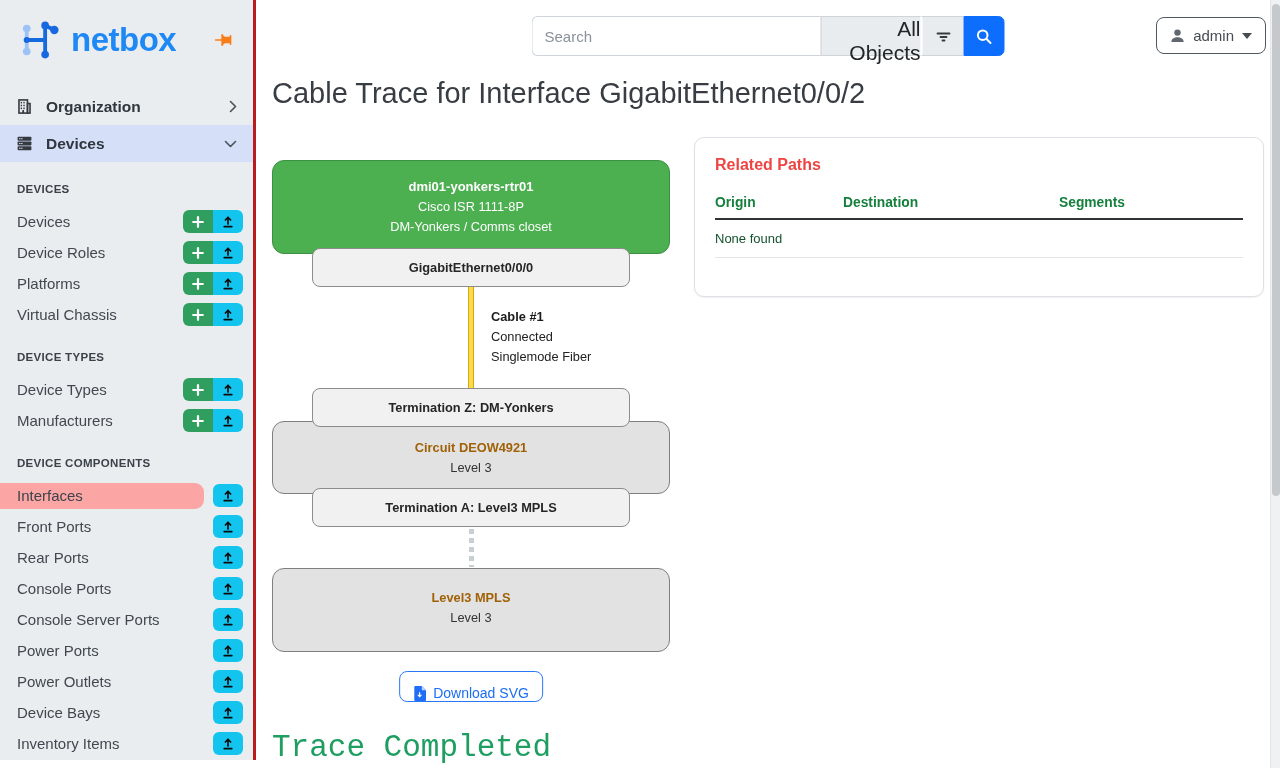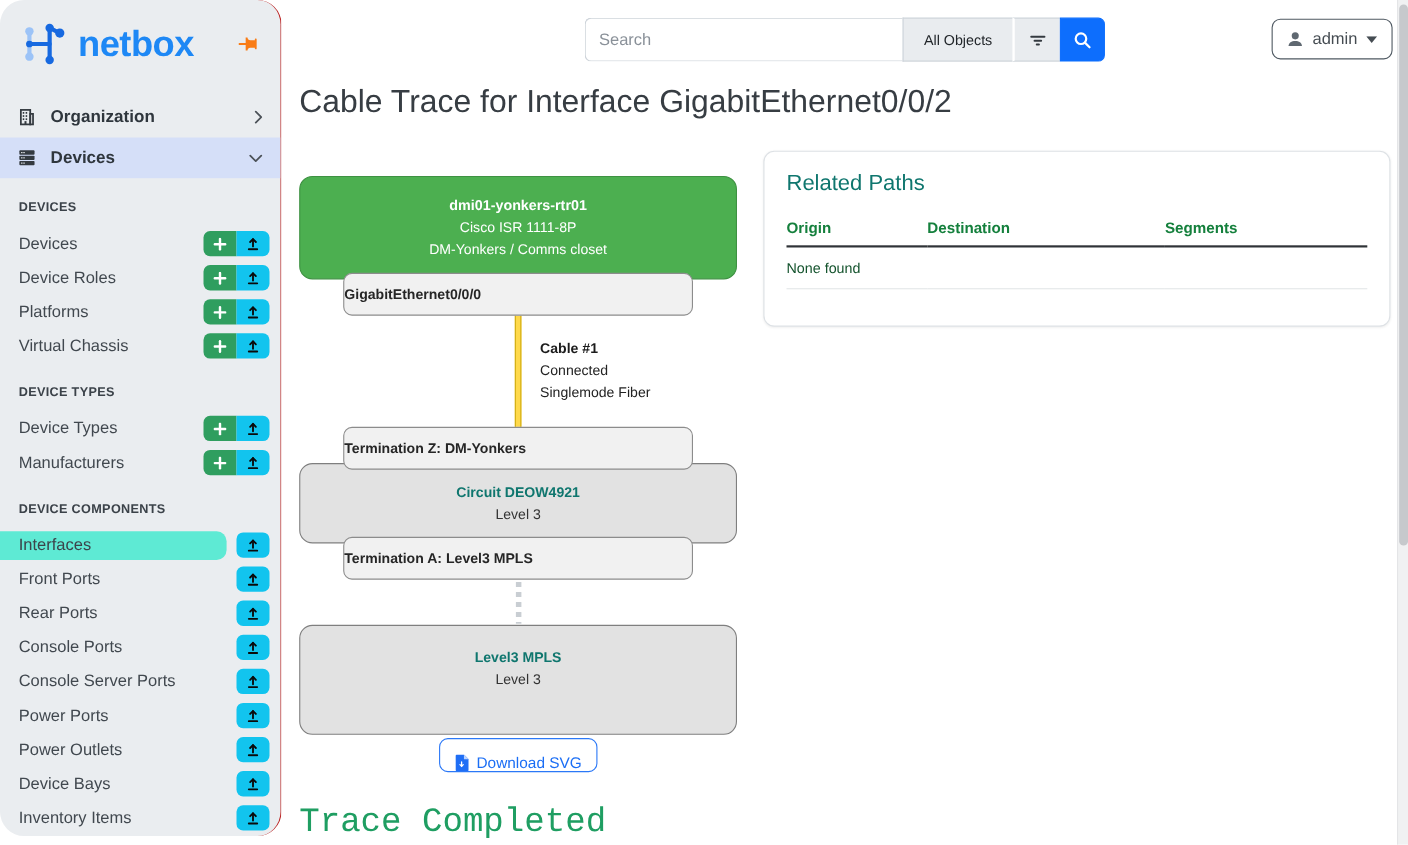--- a/index.html
+++ b/index.html
@@ -1,89 +1,89 @@
 <!DOCTYPE html>
 <html><head>
 <meta charset="utf-8">
 <style>
   * { box-sizing: border-box; margin: 0; padding: 0; }
   html,body { width:1280px; height:768px; overflow:hidden; }
   body { font-family:"Liberation Sans", sans-serif; background:#fff; display:flex; position:relative; color:#343a40; }
 
   
-  .sidebar { width:256px; min-width:256px; height:760px; background:#eaedf0; border-right:1px solid #b91c1c; overflow:hidden;border-radius:22px; }
+  .sidebar { width:256px; min-width:256px; height:760px; background:#eaedf0; border-right:3px solid #b91c1c; overflow:hidden; }
   .logo-row { height:88px; display:flex; align-items:center; padding:0 16px 8px 16px; }
   .logo-text { font-size:33px; font-weight:700; color:#1e88f5; letter-spacing:-0.5px; margin-left:9px; }
   .pin { margin-left:auto; margin-right:4px; display:flex; }
   .top-item { height:37px; display:flex; align-items:center; padding:0 16px; cursor:pointer; }
   .top-item .ti-label { font-size:15.5px; font-weight:700; color:#2f363d; margin-left:13px; }
   .top-item .chev { margin-left:auto; display:flex; color:#4b5158; }
   .top-item.active { background:#d5dff8; }
   .group-label { font-size:11.5px; font-weight:700; color:#3b4249; letter-spacing:.3px; padding:21px 0 11px 17px; }
   .g-item { height:31px; display:flex; align-items:center; padding-right:10px; }
   .g-item .lbl { flex:1; display:flex; align-items:center; height:26px; padding-left:17px; margin-right:9px;
                  font-size:15px; color:#41484f; border-radius:0 9px 9px 0; cursor:pointer; }
-  .g-item.active .lbl { background:#5eead4; color:#3c434a; }
+  .g-item.active .lbl { background:#fca5a5; color:#3c434a; }
   .btn-pair { display:flex; }
   .mini-btn { width:30px; height:23px; border:none; display:flex; align-items:center; justify-content:center; cursor:pointer; padding:0; }
   .mini-add { background:#2f9e5f; border-radius:6px 0 0 6px; }
   .mini-imp { background:#12c4ee; border-radius:0 6px 6px 0; }
   .mini-imp.solo { border-radius:6px; }
 
   
   .main { flex:1; position:relative; background:#fff; }
   .topbar { height:72px; position:relative; }
   .search-group { position:absolute; left:50%; top:16px; transform:translateX(-50%); display:flex; height:40px; }
   .search-input { width:289px; height:40px; border:1px solid #ced4da; border-right:none; border-radius:6px 0 0 6px;
                   padding:0 12px; font-size:15px; font-family:"Liberation Sans",sans-serif; color:#212529; outline:none; }
   .search-input::placeholder { color:#8a9199; }
-  .scope-btn { width:100px; background:#e9ecef; border:1px solid #ced4da; border-right:none; font-size:13px;
-               color:#212529; font-family:"Liberation Sans",sans-serif; cursor:pointer; }
+  .scope-btn { width:100px; background:#e9ecef; border:1px solid #ced4da; border-right:none; font-size:21px;
+               color:#212529; font-family:"Liberation Sans",sans-serif; cursor:pointer;text-align:right; }
   .filter-btn { width:43px; background:#e9ecef; border:1px solid #ced4da; border-left:2px solid #fff; border-right:none;
                 display:flex; align-items:center; justify-content:center; cursor:pointer; }
   .go-btn { width:41px; background:#0d6efd; border:1px solid #0d6efd; border-radius:0 6px 6px 0;
             display:flex; align-items:center; justify-content:center; cursor:pointer; }
   .user-btn { position:absolute; right:14px; top:17px; height:37px; padding:0 13px; background:#fff;
               border:1px solid #4f5962; border-radius:8px; display:flex; align-items:center; gap:8px;
               font-size:15px; color:#454c52; font-family:"Liberation Sans",sans-serif; cursor:pointer; }
   h1.page-title { font-size:29px; font-weight:400; color:#373d43; margin:4px 0 0 16px; line-height:34px; }
 
   .content { display:flex; gap:24px; padding:0 16px; margin-top:27px; }
   .trace-col { width:398px; min-width:398px; }
   .diagram { position:relative; width:398px; height:650px; margin-top:23px; font-size:12.8px; }
 
   .dbox { position:absolute; text-align:center; }
   .box-device { left:0; width:398px; top:0; height:94px; background:#4caf50; border:1px solid #3e9142;
                 border-radius:12px; color:#fff; padding-top:16px; line-height:20px; z-index:1; }
   .box-device .t1 { font-weight:700; font-size:13px; }
   .port { left:40px; width:318px; height:39px; background:#f1f1f1; border:1px solid #8c8c8c; border-radius:8px;
-          display:flex; align-items:center; font-weight:700; color:#262626; z-index:3; }
+          display:flex; align-items:center; justify-content:center; font-weight:700; color:#262626; z-index:3; }
   .box-iface { top:88px; }
   .box-termz { top:228px; }
   .box-terma { top:328px; }
   .node { left:0; width:398px; background:#e2e2e2; border:1px solid #7f7f7f; border-radius:12px;
           line-height:20px; color:#333; z-index:2; }
   .box-circuit { top:261px; height:73px; padding-top:16px; }
-  .box-net { top:408px; height:100px; padding-top:19px; }
-  .node .t1 { font-weight:700; color:#0f766e; }
+  .box-net { top:408px; height:84px; padding-top:19px; }
+  .node .t1 { font-weight:700; color:#a16207; }
   .cable-line { position:absolute; left:196px; top:127px; width:6px; height:101px; background:#ffd94a;
                 border-left:1px solid #d1ac11; border-right:1px solid #d1ac11; z-index:0; }
   .cable-label { position:absolute; left:219px; top:147px; text-align:left; line-height:20px; color:#222; cursor:pointer; }
   .cable-label .t1 { font-weight:700; color:#1c1c1c; }
   .dash-line { position:absolute; left:197px; top:369px; width:5px; height:38px; z-index:0;
                background:repeating-linear-gradient(to bottom,#c9ced3 0 5px,transparent 5px 9px); }
   .download-btn { position:absolute; top:511px; left:50%; transform:translateX(-50%); height:31px; padding:0 13px;
                   background:#fff; border:1px solid #2b78f7; border-radius:8px; color:#1b6ef5; font-size:14px;
                   font-family:"Liberation Sans",sans-serif; display:flex; align-items:flex-end; gap:7px; cursor:pointer; white-space:nowrap; }
   .trace-status { position:absolute; top:570px; left:0; width:100%; text-align:left; font-size:31px; color:#1f9e62;font-family:Liberation Mono, monospace; }
 
   .paths-col { flex:1; }
   .card { background:#fff; border:1px solid #dde1e5; border-radius:10px; box-shadow:0 1px 2px rgba(0,0,0,.06);
           height:160px; padding:18px 20px; }
-  .card-title { font-size:20px; font-weight:400; color:#0f766e; }
+  .card-title { font-size:16px; font-weight:700; color:#ef4444; }
   table.paths { width:100%; border-collapse:collapse; margin-top:17px; }
   table.paths th { text-align:left; font-size:13.8px; color:#15803d; padding:4px 0 8px 0; border-bottom:2px solid #2f3337; }
   table.paths th.c1 { width:128px; } table.paths th.c2 { width:216px; }
   table.paths td { font-size:13px; color:#14532d; padding:11px 0; border-bottom:1px solid #e3e6e8; }
 
   
   .scrollbar-track { position:absolute; right:0; top:0; width:10px; height:768px; background:#f0f1f2; border-left:1px solid #e4e5e7; }
   .scrollbar-thumb { position:absolute; left:1px; top:4px; width:8px; height:492px; background:#c6c9cc; border-radius:4px; }
 
   svg { display:block; }

